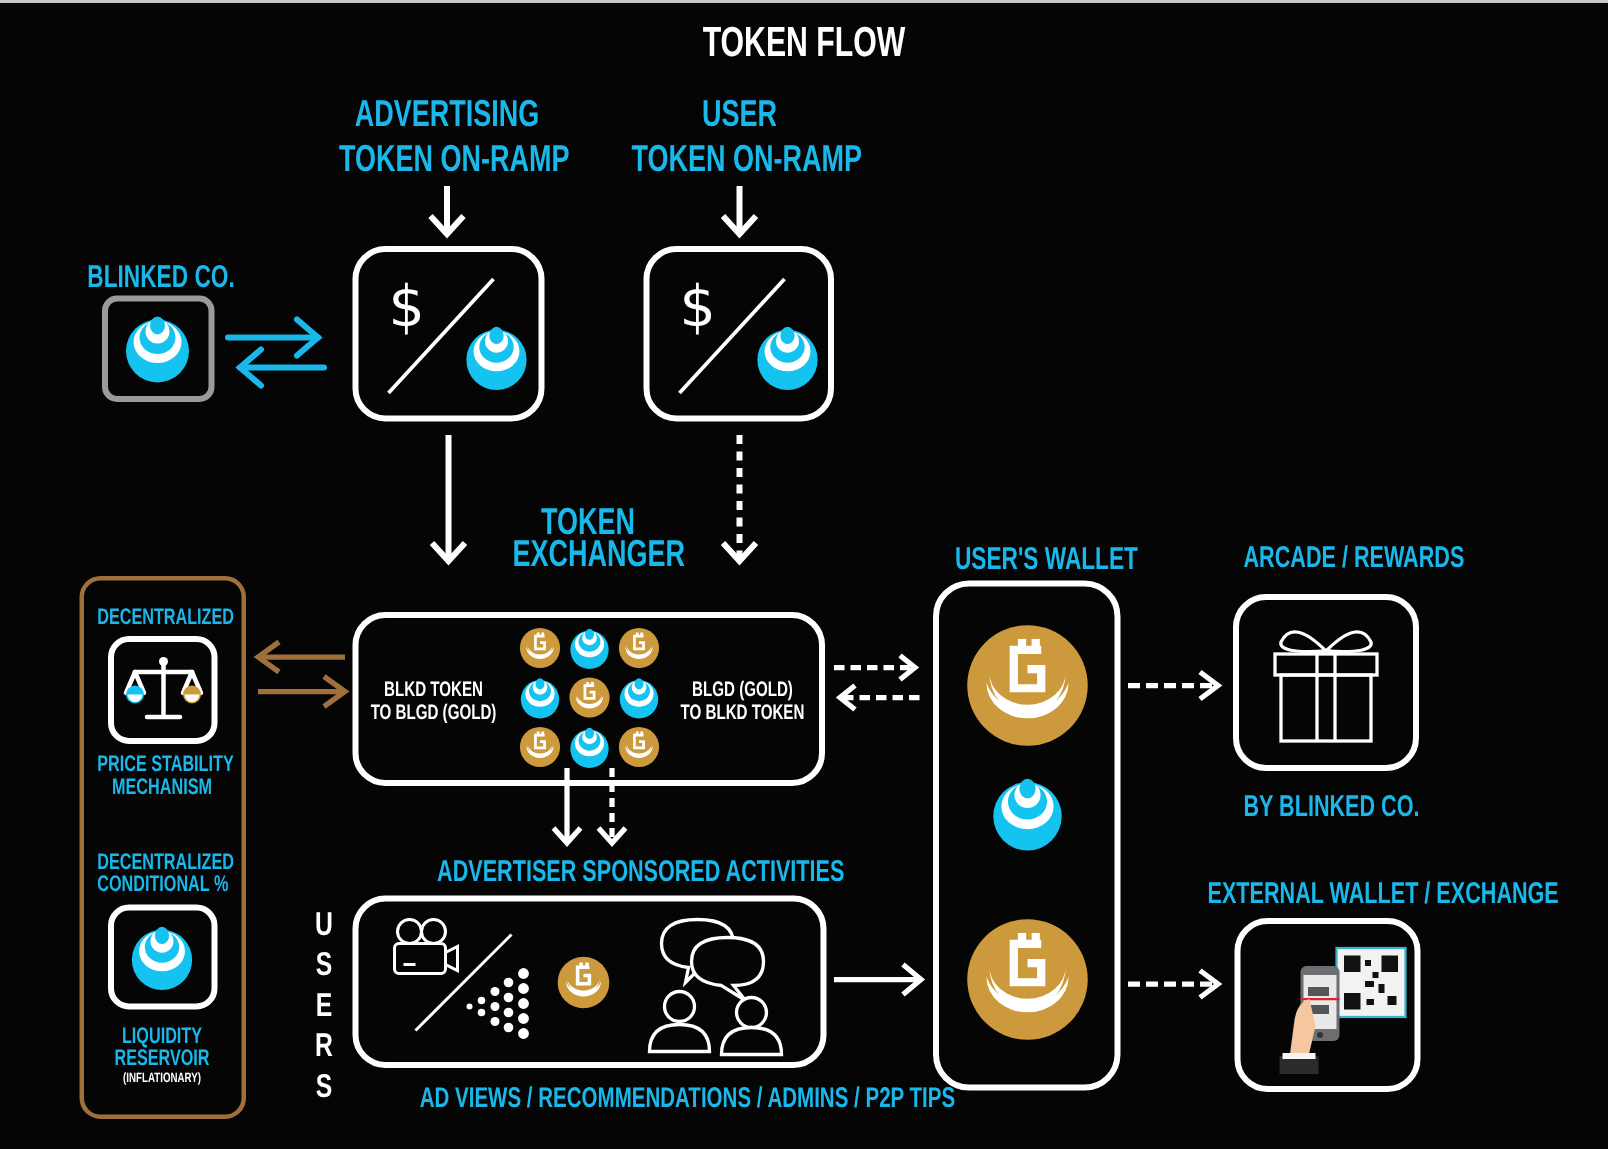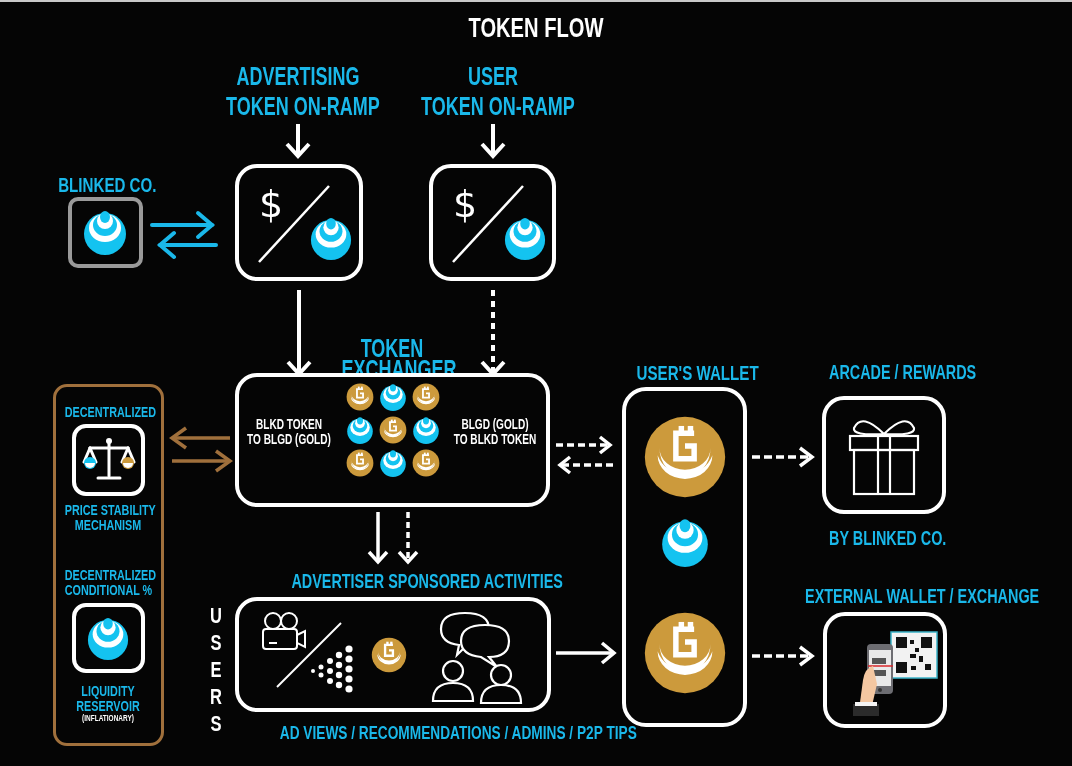--- a/index.html
+++ b/index.html
@@ -93,21 +93,21 @@
 <svg width="30" height="90" style="left:478px; top:290px;">
   <g stroke="#fff" stroke-width="4" fill="none">
       <line x1="15" y1="0" x2="15" y2="84" stroke-dasharray="6,5"></line>
       <polyline points="4,72 15,84 26,72"></polyline>
     </g>
 </svg>
 
 <div class="lbl" style="left:322px; top:336px; width:140px; font-size:25px;">TOKEN</div>
 <div class="lbl" style="left:322px; top:357px; width:140px; font-size:25px;">EXCHANGER</div>
 
-<div class="box" style="left:235px; top:373px; width:315px; height:134px;">
+<div class="box" style="left:235px; top:408px; width:315px; height:116px;">
   <div class="center-text" style="left:-10px; top:40px; width:120px;">
     <div>BLKD TOKEN</div>
     <div>TO BLGD (GOLD)</div>
   </div>
   <div class="center-text" style="left:196px; top:40px; width:120px;">
     <div>BLGD (GOLD)</div>
     <div>TO BLKD TOKEN</div>
   </div>
   <div id="token-grid" style="position:absolute; left:107px; top:6px; width:96px; height:96px;">
       <svg width="28" height="28" viewBox="0 0 46 46" style="left: 0px; top: 0px;">

